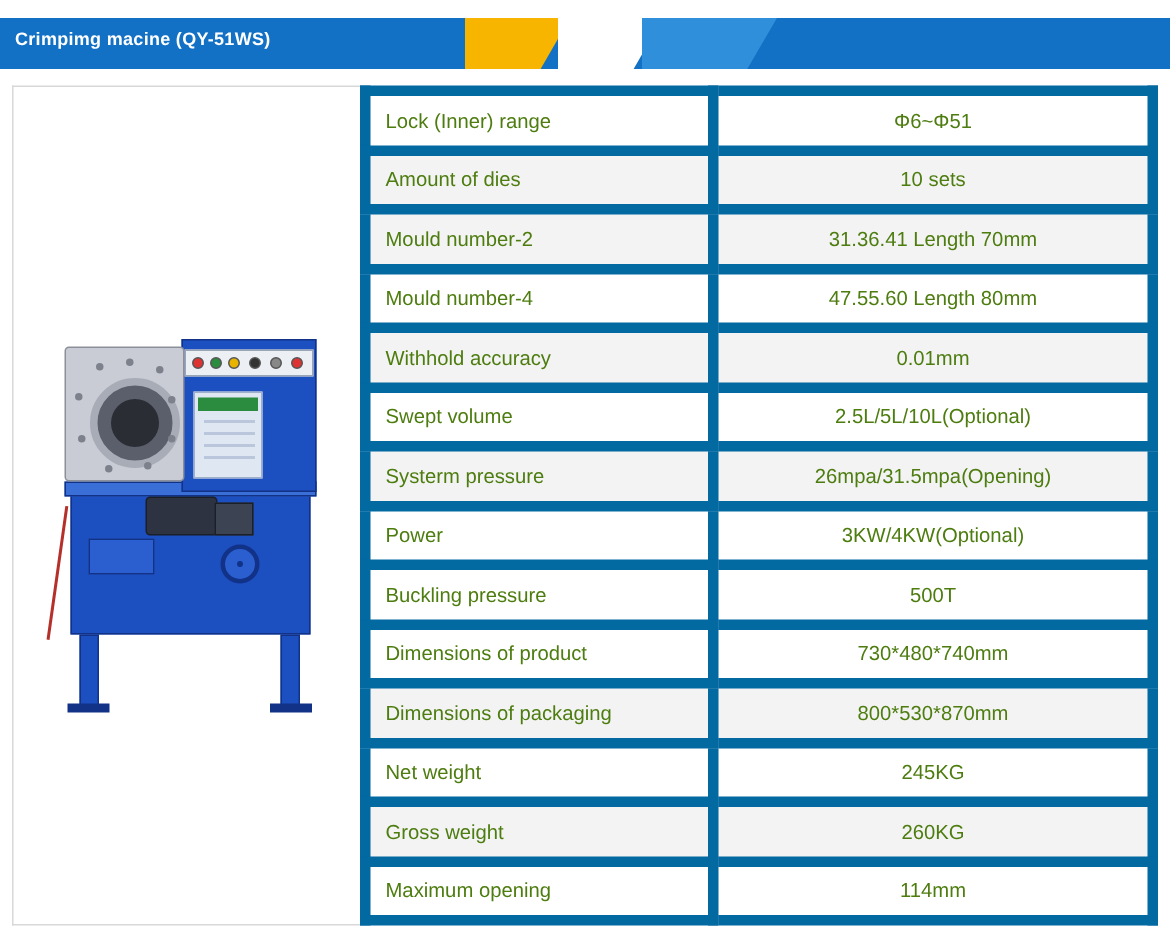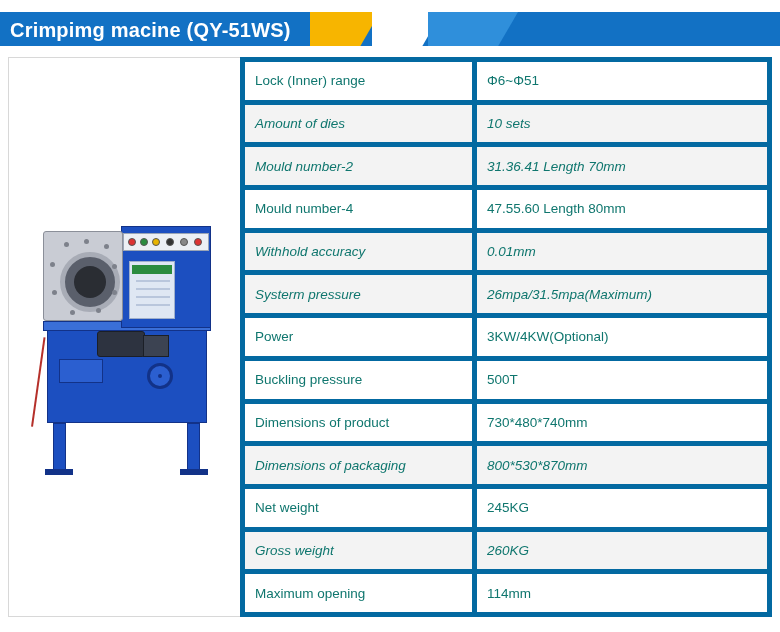--- a/index.html
+++ b/index.html
@@ -58,21 +58,21 @@
       width: 90px;
       height: 34px;
       background: #2f8fdb;
       clip-path: polygon(0 0, 100% 0, 78% 100%, 0% 100%);
     }
     .header-title {
       position: absolute;
       left: 10px;
       top: 19px;
       color: #ffffff;
-      font-size: 20px;
+      font-size: 12px;
       font-weight: bold;
       letter-spacing: 0.2px;
       z-index: 5;
       white-space: nowrap;
     }
 
     
     .content {
       position: relative;
       display: flex;
@@ -296,38 +296,37 @@
     }
 
     
     .spec-table {
       border-collapse: collapse;
       width: 532px;
       flex: none;
       table-layout: fixed;
     }
     .spec-table td {
-      border: 5px solid #0369a1;
+      border: 7px solid #0369a1;
       height: 30px;
       font-size: 13.5px;
-      color: #0f766e;
+      color: #4d7c0f;
       padding: 0 10px;
       vertical-align: middle;
       font-family: "Liberation Sans", sans-serif;
     }
     .spec-table td.label {
       width: 232px;
       text-align: left;
     }
     .spec-table td.value {
-      text-align: left;
+      text-align: center;
     }
     .row-alt td {
       background: #f3f3f3;
-      font-style: italic;
     }
     .row-norm td {
       background: #ffffff;
     }
   </style>
 </head>
 <body>
 
 <div class="page">
 
@@ -404,23 +403,27 @@
           <td class="value">31.36.41 Length 70mm</td>
         </tr>
         <tr class="row-norm">
           <td class="label">Mould number-4</td>
           <td class="value">47.55.60  Length 80mm</td>
         </tr>
         <tr class="row-alt">
           <td class="label">Withhold accuracy</td>
           <td class="value">0.01mm</td>
         </tr>
+        <tr class="row-norm">
+          <td class="label">Swept volume</td>
+          <td class="value">2.5L/5L/10L(Optional)</td>
+        </tr>
         <tr class="row-alt">
           <td class="label">Systerm pressure</td>
-          <td class="value">26mpa/31.5mpa(Maximum)</td>
+          <td class="value">26mpa/31.5mpa(Opening)</td>
         </tr>
         <tr class="row-norm">
           <td class="label">Power</td>
           <td class="value">3KW/4KW(Optional)</td>
         </tr>
         <tr class="row-norm">
           <td class="label">Buckling pressure</td>
           <td class="value">500T</td>
         </tr>
         <tr class="row-norm">

